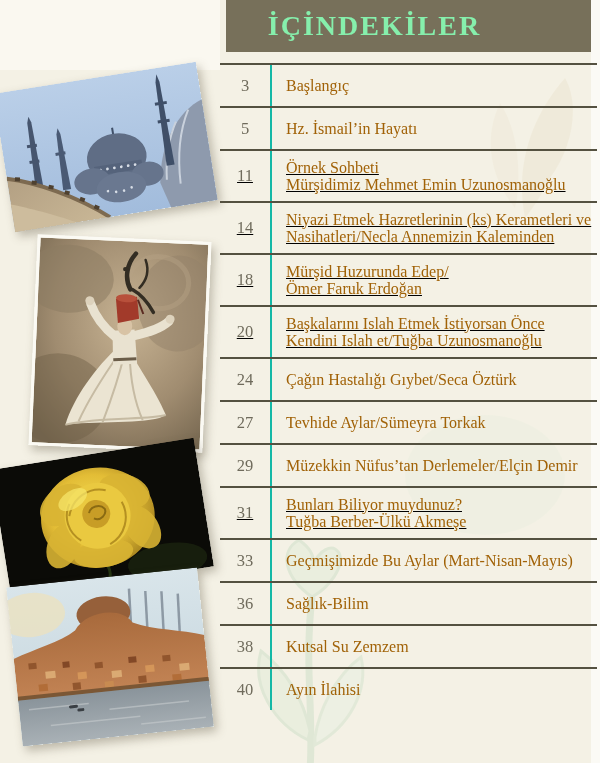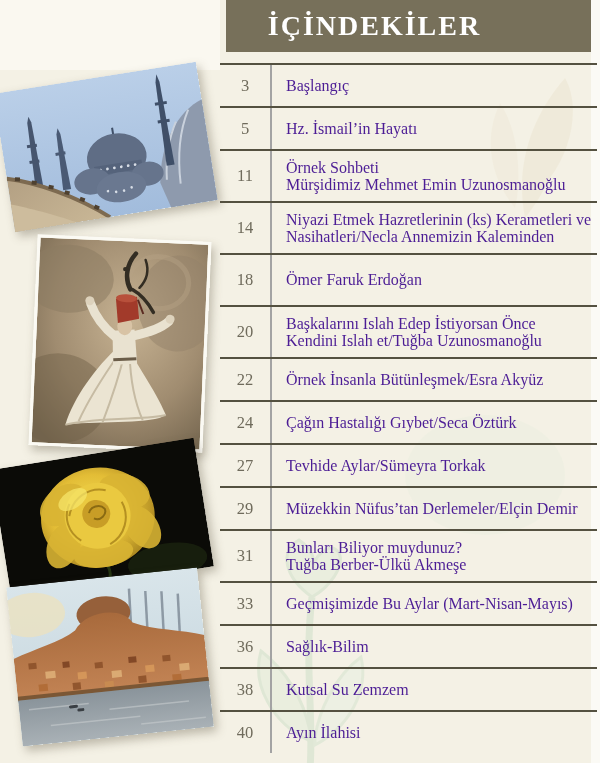--- a/index.html
+++ b/index.html
@@ -10,39 +10,39 @@
   }
   .edge-strip{position:absolute;right:0;top:0;width:9px;height:763px;background:#fbfaf5;}
   .corner-light{position:absolute;left:0;top:0;width:220px;height:70px;background:#faf8f0;}
 
   
   .bar{
     position:absolute;left:226px;top:0;width:365px;height:52px;
     background:#77705a;display:flex;align-items:center;justify-content:center;
   }
   .bar h1{
-    margin:0;color:#ffffff;font-size:28px;font-weight:bold;letter-spacing:2px;
+    margin:0;color:#86efac;font-size:28px;font-weight:bold;letter-spacing:2px;
     transform:translateX(-34px);white-space:nowrap;
   }
 
   
   .toc{position:absolute;left:220px;top:63px;width:377px;}
   .row{
     display:flex;align-items:center;box-sizing:border-box;
     border-top:2px solid #545140;min-height:43px;
   }
-  .row.two{min-height:52px;}
+  .row.two{min-height:52px;text-decoration:underline;}
   .row-num{
     flex:none;width:50px;text-align:center;
     color:#6f6b5c;font-size:16.5px;
   }
   .row-title{
     flex:1;align-self:stretch;display:flex;flex-direction:column;justify-content:center;
-    border-left:2px solid #a3a3a3;padding:5px 4px 5px 14px;
-    color:#4c1d95;font-size:16px;line-height:17.5px;
+    border-left:2px solid #14b8a6;padding:5px 4px 5px 14px;
+    color:#a16207;font-size:16px;line-height:17.5px;
   }
 
   
   .photo{position:absolute;box-shadow:3px 5px 10px rgba(90,80,60,.35);overflow:hidden;}
   .photo svg{display:block;}
   .photo-mosque{left:3px;top:77px;width:205px;height:140px;transform:rotate(-9deg);z-index:1;}
   .photo-dervish{left:33px;top:238px;width:168px;height:205px;transform:rotate(2.5deg);z-index:2;border:3px solid #fbfaf4;}
   .photo-rose{left:0px;top:453px;width:205px;height:130px;transform:rotate(-9deg);z-index:3;}
   .photo-istanbul{left:14px;top:577px;width:192px;height:160px;transform:rotate(-6deg);z-index:4;}
 
@@ -305,39 +305,33 @@
       <div class="row-num">14</div>
       <div class="row-title">
         <span class="line0">Niyazi Etmek Hazretlerinin (ks) Kerametleri ve</span>
         <span class="line1">Nasihatleri/Necla Annemizin Kaleminden</span>
       </div>
     </div>
 
     <div class="row two">
       <div class="row-num">18</div>
       <div class="row-title">
+        <span class="line0">Mürşid Huzurunda Edep/</span>
         <span class="line1">Ömer Faruk Erdoğan</span>
       </div>
     </div>
 
     <div class="row two">
       <div class="row-num">20</div>
       <div class="row-title">
-        <span class="line0">Başkalarını Islah Edep İstiyorsan Önce</span>
+        <span class="line0">Başkalarını Islah Etmek İstiyorsan Önce</span>
         <span class="line1">Kendini Islah et/Tuğba Uzunosmanoğlu</span>
       </div>
     </div>
 
-    <div class="row">
-      <div class="row-num">22</div>
-      <div class="row-title">
-        <span class="line0">Örnek İnsanla Bütünleşmek/Esra Akyüz</span>
-
-      </div>
-    </div>
 
     <div class="row">
       <div class="row-num">24</div>
       <div class="row-title">
         <span class="line0">Çağın Hastalığı Gıybet/Seca Öztürk</span>
 
       </div>
     </div>
 
     <div class="row">

